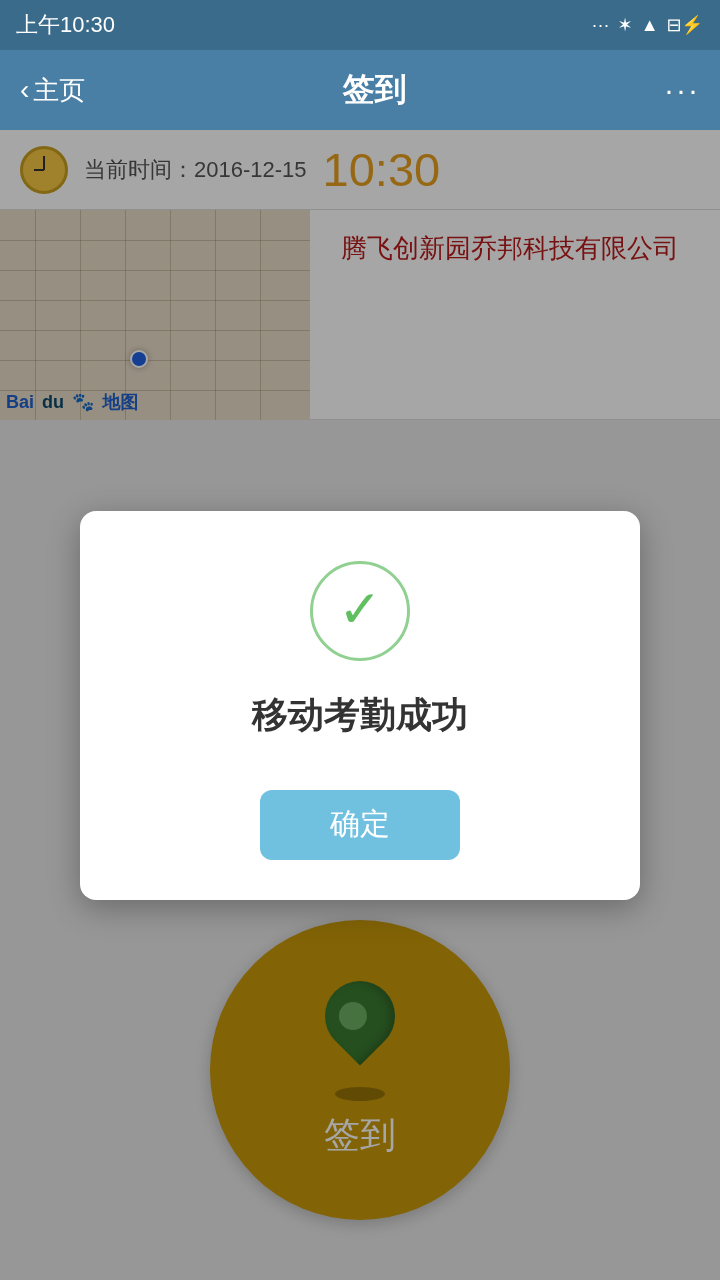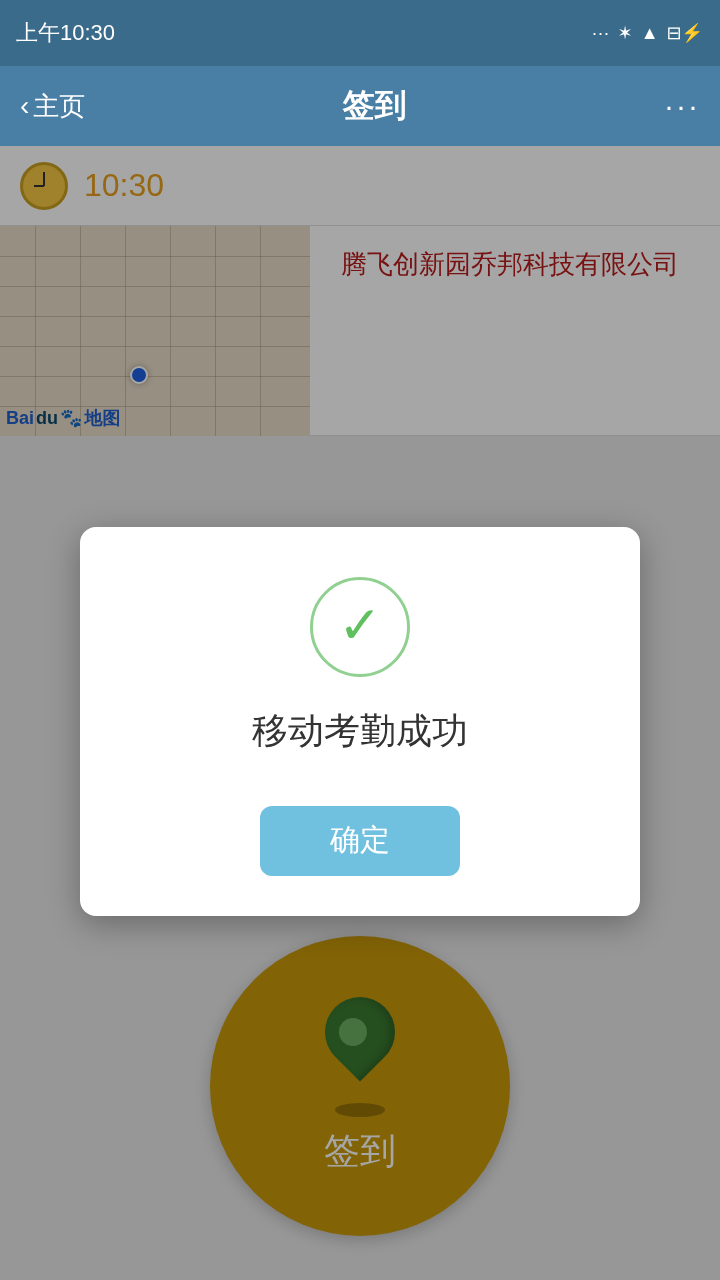--- a/index.html
+++ b/index.html
@@ -8,21 +8,21 @@
       width: 720px;
       height: 1280px;
       overflow: hidden;
       font-family: "PingFang SC", "Hiragino Sans GB", "Microsoft YaHei", sans-serif;
       background: #f0f0f0;
     }
 
     
     .status-bar {
       width: 720px;
-      height: 66px;
+      height: 50px;
       background: #3a6b8a;
       display: flex;
       align-items: center;
       justify-content: space-between;
       padding: 0 16px;
       color: white;
       font-size: 22px;
     }
     .status-bar-left { font-weight: 500; }
     .status-bar-right {
@@ -116,21 +116,21 @@
       top: 50%;
       left: 50%;
       transform: translateX(-50%) rotate(90deg);
       transform-origin: top center;
     }
     .time-text {
       font-size: 22px;
       color: #555;
     }
     .time-value {
-      font-size: 32px;
+      font-size: 47px;
       color: #e8a020;
       font-weight: 500;
     }
 
     
     .map-area {
       width: 100%;
       height: 210px;
       background: white;
       display: flex;
@@ -172,21 +172,21 @@
     }
     .baidu-logo {
       position: absolute;
       bottom: 6px;
       left: 6px;
       font-size: 16px;
       color: #2060cc;
       font-weight: bold;
       display: flex;
       align-items: center;
-      gap: 2px;
+      gap: 8px;
     }
     .baidu-paw {
       color: #c00;
       font-size: 18px;
     }
     .map-info {
       flex: 1;
       padding: 20px 16px;
       display: flex;
       flex-direction: column;
@@ -316,21 +316,21 @@
     .checkmark {
       font-size: 52px;
       color: #60c060;
       line-height: 1;
       margin-top: -4px;
     }
     .success-text {
       font-size: 36px;
       color: #333;
       margin-bottom: 50px;
-      font-weight: 400;
+      font-weight: 700;
     }
     .confirm-btn {
       width: 200px;
       height: 70px;
       background: #70c0e0;
       border: none;
       border-radius: 12px;
       color: white;
       font-size: 30px;
       cursor: pointer;
@@ -358,20 +358,21 @@
     <span>主页</span>
   </div>
   <span class="nav-title">签到</span>
   <span class="nav-more">···</span>
 </div>
 
 <div class="main-content">
 
   <div class="time-bar">
     <div class="clock-icon"></div>
+    <span class="time-text">当前时间：2016-12-15</span>
     <span class="time-value">10:30</span>
   </div>
 
   <div class="map-area">
     <div class="map-container">
       <div class="map-grid">
 
         <div class="map-grid-line-h" style="top:30px"></div>
         <div class="map-grid-line-h" style="top:60px"></div>
         <div class="map-grid-line-h" style="top:90px"></div>

